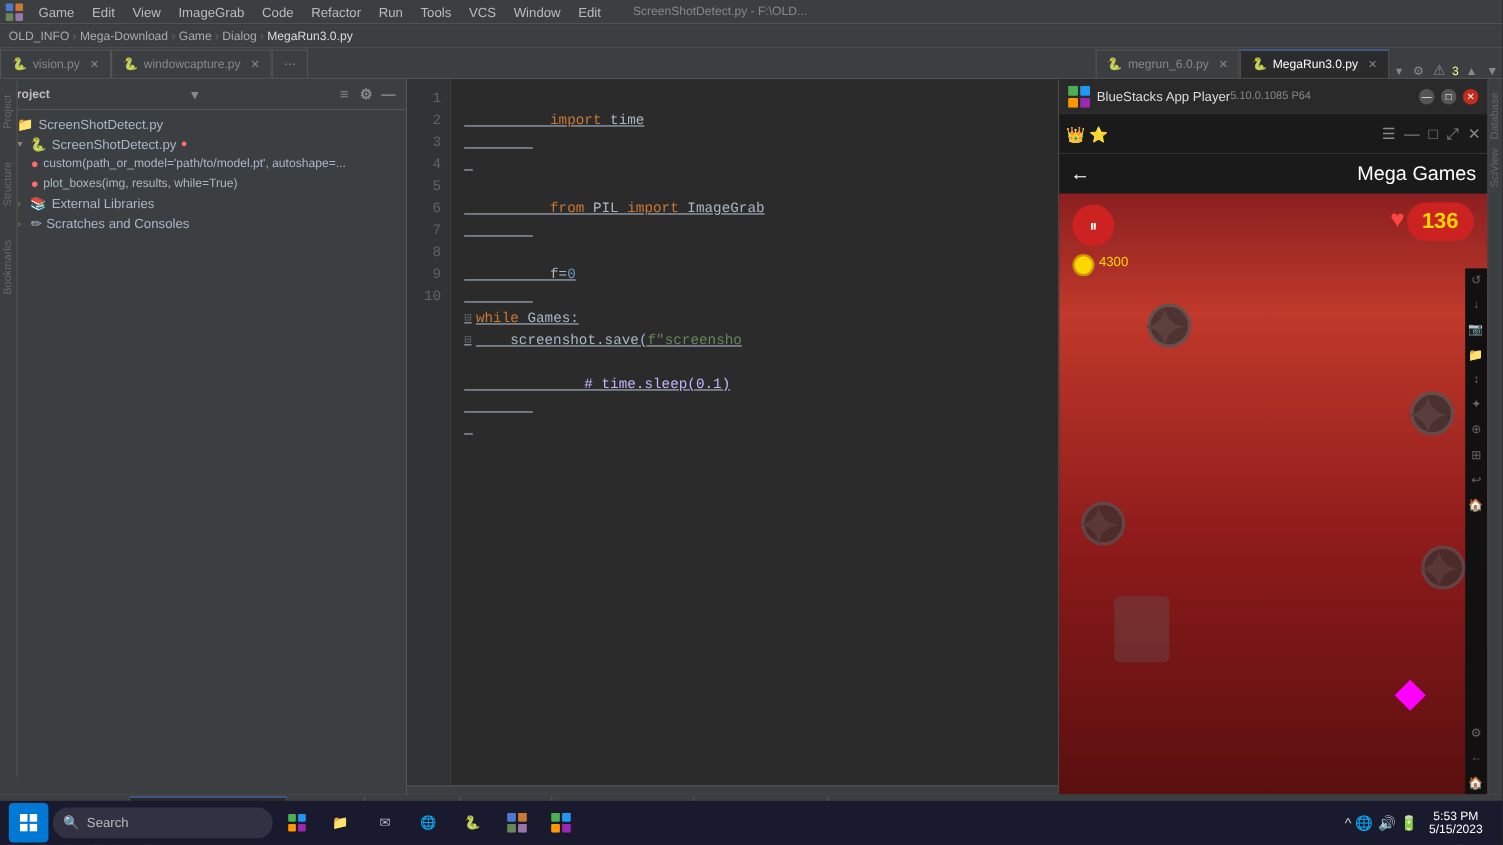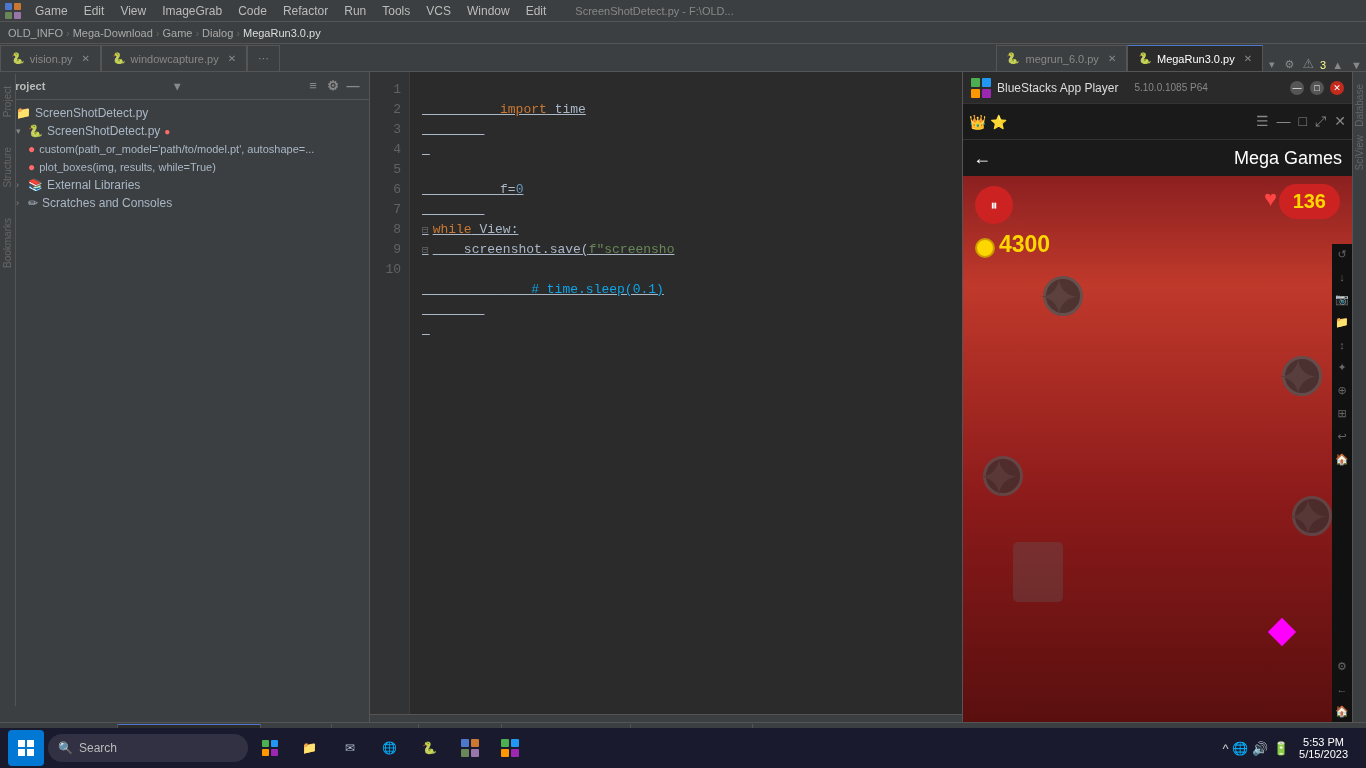--- a/index.html
+++ b/index.html
@@ -128,21 +128,21 @@
       padding: 8px 12px;
       font-family: 'Courier New', monospace;
       font-size: 13px;
       line-height: 20px;
       color: #a9b7c6;
       overflow: hidden;
     }
     .code-line { white-space: pre; text-decoration: underline; }
     .kw { color: #cc7832; }
     .str { color: #6a8759; }
-    .comment { color: #0ea5e9; }
+    .comment { color: #c4b5fd; }
     .num { color: #6897bb; }
     .var { color: #a9b7c6; }
 
     
     #bluestacks-panel {
       width: 390px;
       background: #1a1a1a;
       border-left: 1px solid #555;
       display: flex;
       flex-direction: column;
@@ -150,21 +150,21 @@
     #bs-title-bar {
       height: 32px;
       background: #2a2a2a;
       display: flex;
       align-items: center;
       padding: 0 8px;
       border-bottom: 1px solid #333;
     }
     #bs-logo { width: 20px; height: 20px; margin-right: 6px; }
     #bs-title-text { font-size: 12px; color: #ddd; }
-    #bs-subtitle { font-size: 10px; color: #888; margin-left: 16px; }
+    #bs-subtitle { font-size: 10px; color: #888; margin-left: 0; }
     .bs-window-btns { margin-left: auto; display: flex; gap: 6px; }
     .bs-win-btn { width: 14px; height: 14px; border-radius: 50%; display: flex; align-items: center; justify-content: center; font-size: 9px; cursor: pointer; }
     #bs-status-bar {
       height: 30px;
       background: #1e1e1e;
       display: flex;
       align-items: center;
       padding: 0 10px;
       gap: 8px;
     }
@@ -209,25 +209,25 @@
       padding: 6px 14px;
       color: #ffd700;
       font-size: 20px;
       font-weight: bold;
     }
     #bs-coins {
       position: absolute;
       top: 55px;
       left: 12px;
       display: flex;
-      align-items: flex-end;
+      align-items: flex-start;
       gap: 4px;
       color: #ffd700;
-      font-size: 23px;
-      font-weight: bold;
+      font-size: 12px;
+      font-weight: normal;
     }
     .coin-icon { width: 20px; height: 20px; background: #ffd700; border-radius: 50%; border: 2px solid #cc9900; }
     #bs-hearts {
       position: absolute;
       top: 10px;
       right: 58px;
       display: flex;
       gap: 4px;
     }
     .heart { color: #ff4444; font-size: 22px; }
@@ -499,24 +499,27 @@
         <div>8</div>
         <div>9</div>
         <div>10</div>
       </div>
       <div id="code-lines">
         <div class="code-line">
           <span class="kw">import</span><span class="var"> time</span>
         </div>
         <div class="code-line">&nbsp;</div>
         <div class="code-line">
+          <span class="kw">from</span><span class="var"> PIL </span><span class="kw">import</span><span class="var"> ImageGrab</span>
+        </div>
+        <div class="code-line">
           <span class="var">f=</span><span class="num">0</span>
         </div>
         <div class="code-line" style="display:flex; align-items:center;">
-          <span style="color:#606366; font-size:11px; margin-right:4px;">⊟</span><span class="kw">while</span><span class="var"> View:</span>
+          <span style="color:#606366; font-size:11px; margin-right:4px;">⊟</span><span class="kw">while</span><span class="var"> Games:</span>
         </div>
         <div class="code-line" style="display:flex; align-items:center;">
           <span style="color:#606366; font-size:11px; margin-right:4px;">⊟</span><span class="var">    screenshot.save(</span><span class="str">f"screensho</span>
         </div>
         <div class="code-line">
           <span class="comment">    # time.sleep(0.1)</span>
         </div>
         <div class="code-line">&nbsp;</div>
       </div>
     </div>

